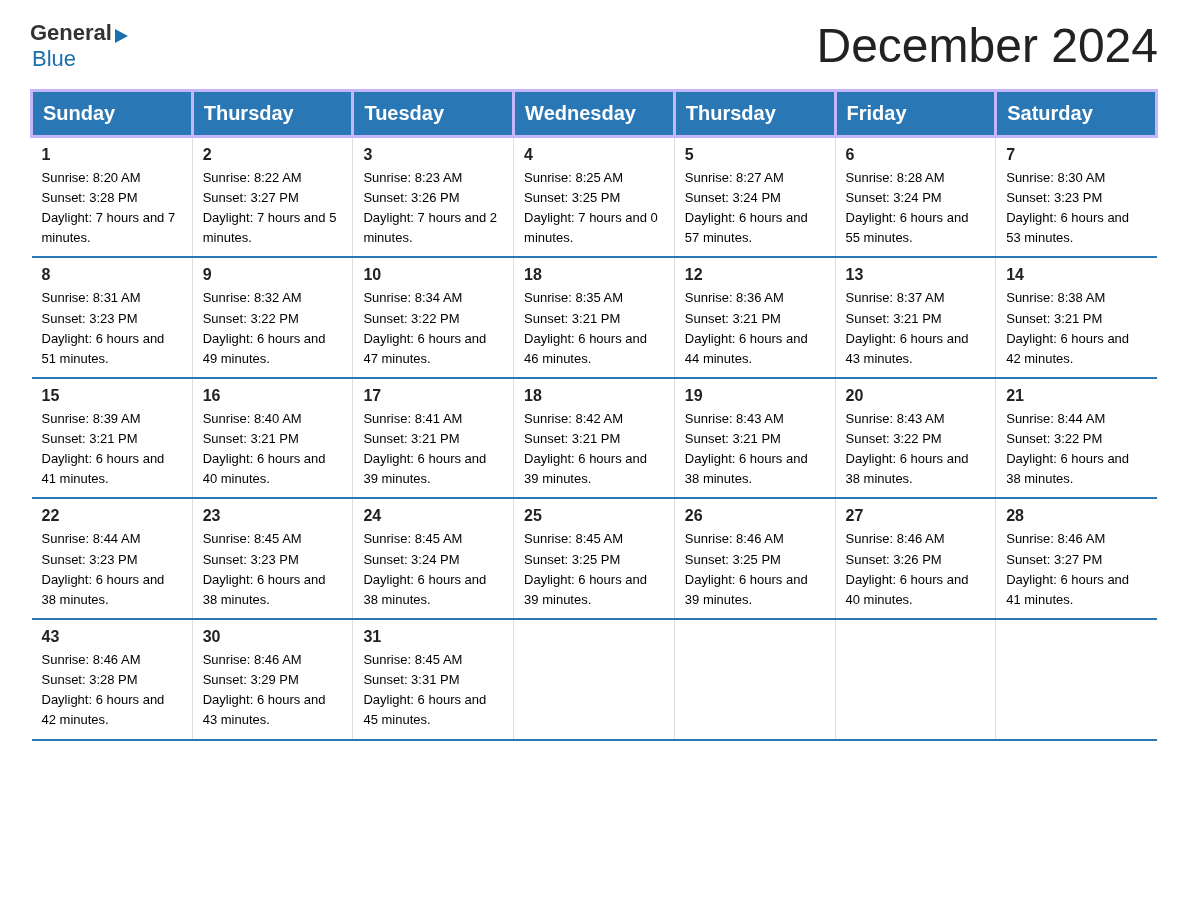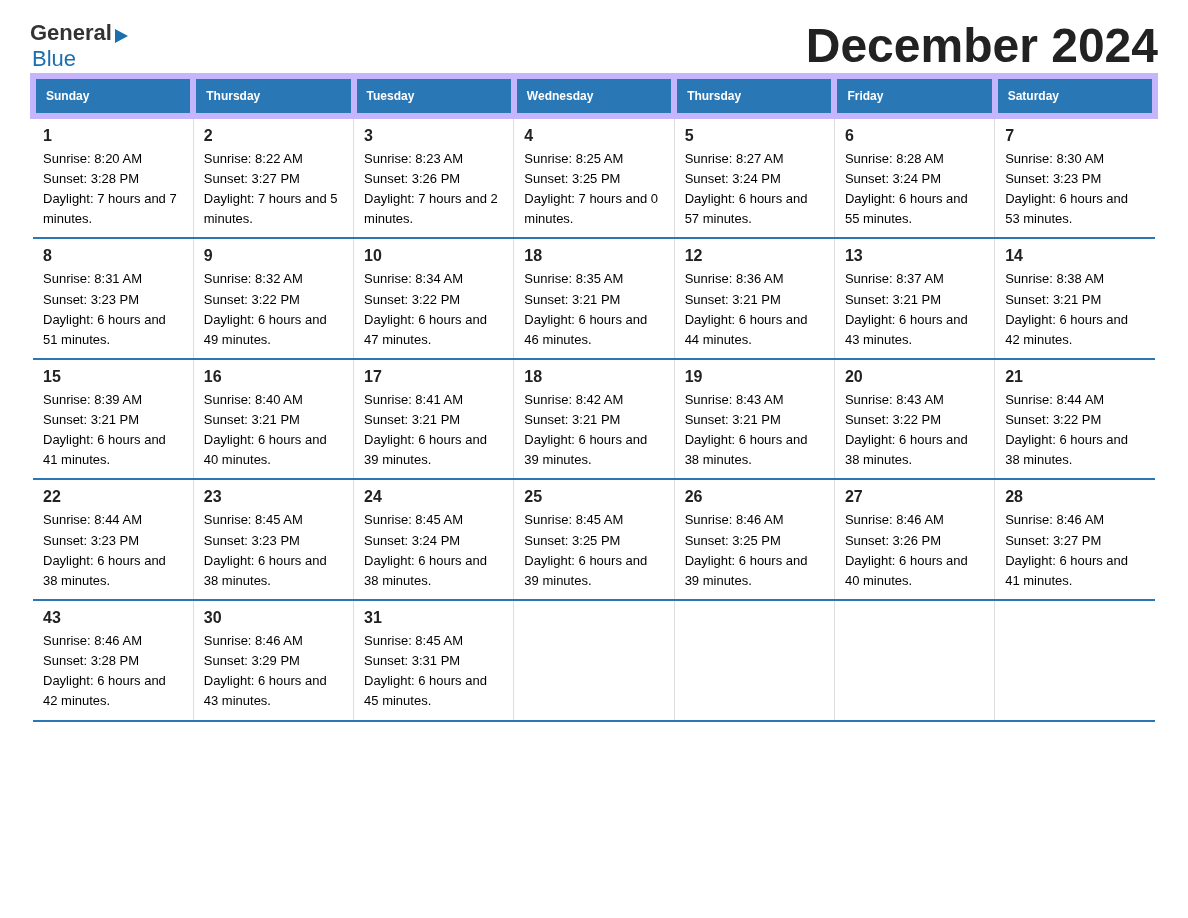--- a/index.html
+++ b/index.html
@@ -7,56 +7,57 @@
       font-family: Arial, sans-serif;
       background: #fff;
       padding: 20px 30px;
       width: 1188px;
       min-height: 918px;
     }
     .header {
       display: flex;
       justify-content: space-between;
       align-items: flex-start;
+      margin-bottom: 16px;
     }
     .logo-wrapper {
       display: flex;
       flex-direction: column;
     }
     .logo-line1 {
       display: flex;
       align-items: center;
     }
     .title-area {
       text-align: right;
     }
     .month-title {
       font-size: 48px;
-      font-weight: bold;
+      font-weight: normal;
       color: #222;
       line-height: 1.1;
     }
     .location-title {
       font-size: 20px;
       color: #444;
       margin-top: 4px;
     }
     table {
       width: 100%;
       border-collapse: collapse;
       table-layout: fixed;
     }
     thead tr th {
       background-color: #2a77b5;
       color: #fff;
-      font-size: 12px;
+      font-size: 20px;
       font-weight: bold;
       padding: 10px 10px;
       text-align: left;
-      border: 6px solid #c4b5fd;
+      border: 3px solid #c4b5fd;
     }
     tbody tr {
       border-bottom: 2px solid #2a77b5;
     }
     tbody tr td {
       vertical-align: top;
       padding: 8px 10px;
       font-size: 13.5px;
       color: #222;
       border-right: 1px solid #ddd;

